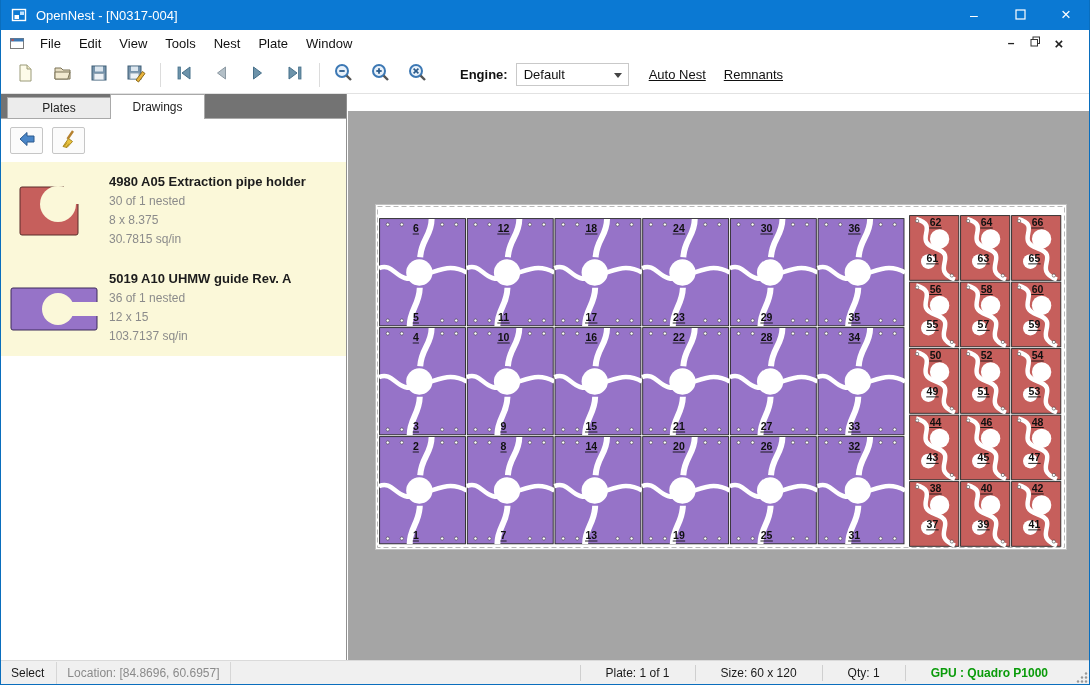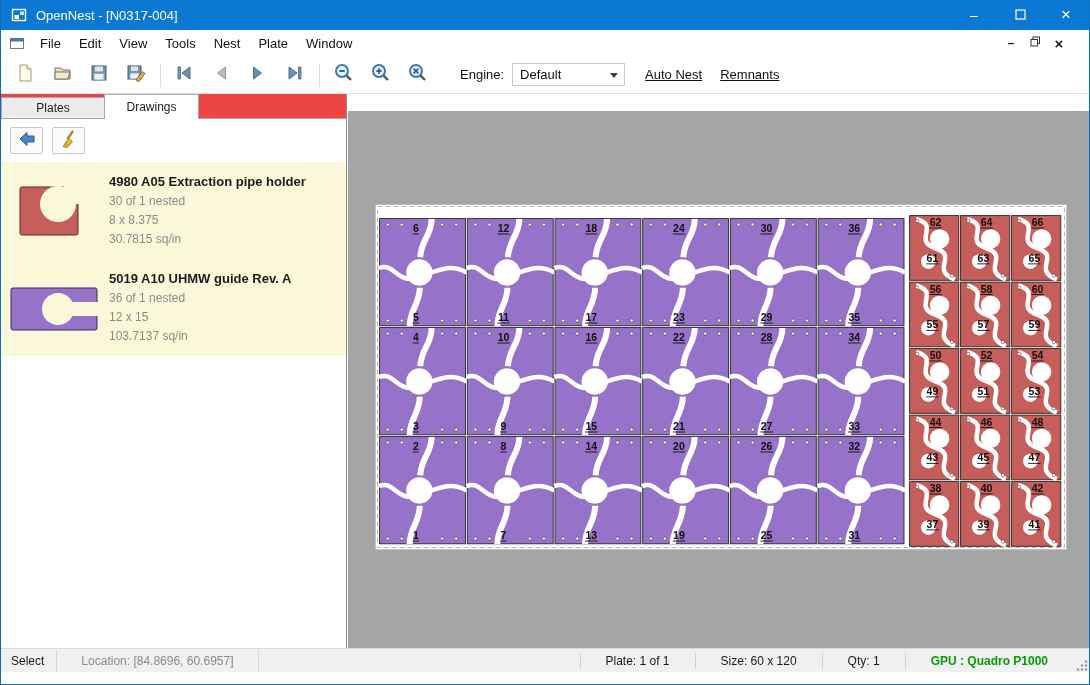--- a/index.html
+++ b/index.html
@@ -20,48 +20,48 @@
   .menubar { position:absolute; top:30px; left:0; right:12px; height:26px; background:#fff; display:flex; align-items:center; }
   .menu-sys-icon { margin:0 6px 0 8px; display:flex; }
   .menu-item { padding:0 9px; height:100%; display:flex; align-items:center; font-size:13px; color:#111; }
   .mdi-controls { margin-left:auto; display:flex; align-items:center; padding-right:8px; gap:4px; }
   .mdi-btn { width:20px; height:18px; display:flex; align-items:center; justify-content:center; font-size:12px; font-weight:bold; color:#222; }
 
   
   .toolbar { position:absolute; top:56px; left:0; right:0; height:38px; background:#fff; border-bottom:1px solid #e2e2e2; display:flex; align-items:center; padding-left:8px; }
   .tb-icon { width:32px; height:30px; margin-right:5px; display:flex; align-items:center; justify-content:center; }
   .tb-sep { width:1px; height:24px; background:#dcdcdc; margin:0 7px 0 3px; }
-  .engine-label { margin-left:22px; font-size:13px; font-weight:normal; color:#111; }
+  .engine-label { margin-left:22px; font-size:13px; font-weight:bold; color:#111; }
   .combo { margin-left:8px; width:113px; height:23px; border:1px solid #c9c9c9; background:#fff; display:flex; align-items:center; padding-left:7px; font-size:13px; color:#111; position:relative; }
   .combo-arrow { position:absolute; right:6px; top:9px; width:0; height:0; border-left:4px solid transparent; border-right:4px solid transparent; border-top:5px solid #444; }
   .tb-textbtn { margin-left:16px; font-size:13px; color:#111; padding:6px 4px;text-decoration:underline; }
 
   
   .sidepanel { position:absolute; left:0; top:94px; width:346px; bottom:24px; background:#fff; border-right:1px solid #909090; }
-  .tabstrip { display:flex; align-items:flex-end; height:25px; background:#ef4444; border-bottom:1px solid #a9a9a9; padding-left:0; }
+  .tabstrip { display:flex; align-items:flex-end; height:25px; background:#737373; border-bottom:1px solid #a9a9a9; padding-left:6px; }
   .tab { min-width:104px; height:21px; display:flex; align-items:center; justify-content:center; font-size:12px; color:#222; background:#ececec; border:1px solid #a9a9a9; border-bottom:none; margin-right:-1px; }
   .tab.active { min-width:95px; height:25px; background:#fff; margin-bottom:-1px; position:relative; z-index:3; }
   .panel-tools { display:flex; gap:9px; padding:8px 0 8px 9px; }
   .ptool-btn { width:33px; height:27px; border:1px solid #c6c6c6; border-radius:2px; background:#fbfbfb; display:flex; align-items:center; justify-content:center; }
   .draw-list { }
   .draw-item { display:flex; background:#fbf8d9; min-height:97px; padding:4px 2px; }
   .thumb { width:102px; display:flex; align-items:center; justify-content:center; flex:none; }
   .draw-info { padding:8px 0 0 4px; }
   .draw-title { font-size:13px; font-weight:bold; color:#1c1c1c; margin-bottom:3px; }
   .draw-meta { font-size:12px; color:#8b8b8b; line-height:19px; }
 
   
   .canvas { position:absolute; left:347px; top:94px; right:0; bottom:24px; background:#a5a5a5; }
   .canvas-topstrip { position:absolute; top:0; left:0; right:0; height:17px; background:#fff; }
   .plate { position:absolute; left:28px; top:111px; width:690px; height:344px; background:#fff; box-shadow:0 0 0 1px #c0c0c0; }
 
   
-  .statusbar { position:absolute; left:0; bottom:12px; right:0; height:24px; background:#f0f0f0; border-top:1px solid #dadada; display:flex; align-items:center; font-size:12px; color:#1a1a1a; }
+  .statusbar { position:absolute; left:0; bottom:0; right:0; height:24px; background:#f0f0f0; border-top:1px solid #dadada; display:flex; align-items:center; font-size:12px; color:#1a1a1a; }
   .status-mode { padding:0 12px 0 10px; }
-  .status-loc { color:#8a8a8a; border:1px solid #d6d6d6; border-top:none; border-bottom:none; padding:4px 24px; }
+  .status-loc { color:#8a8a8a; border:1px solid #d6d6d6; border-top:none; border-bottom:none; padding:4px 10px; }
   .status-right { margin-left:auto; display:flex; align-items:center; height:100%; }
   .status-sep { width:1px; height:16px; background:#cfcfcf; }
   .status-cell { padding:0 25px; white-space:nowrap; }
   .grip { width:16px; height:100%; display:flex; align-items:flex-end; justify-content:flex-end; }
 </style>
 </head>
 <body>
 
 <div class="window">
 

